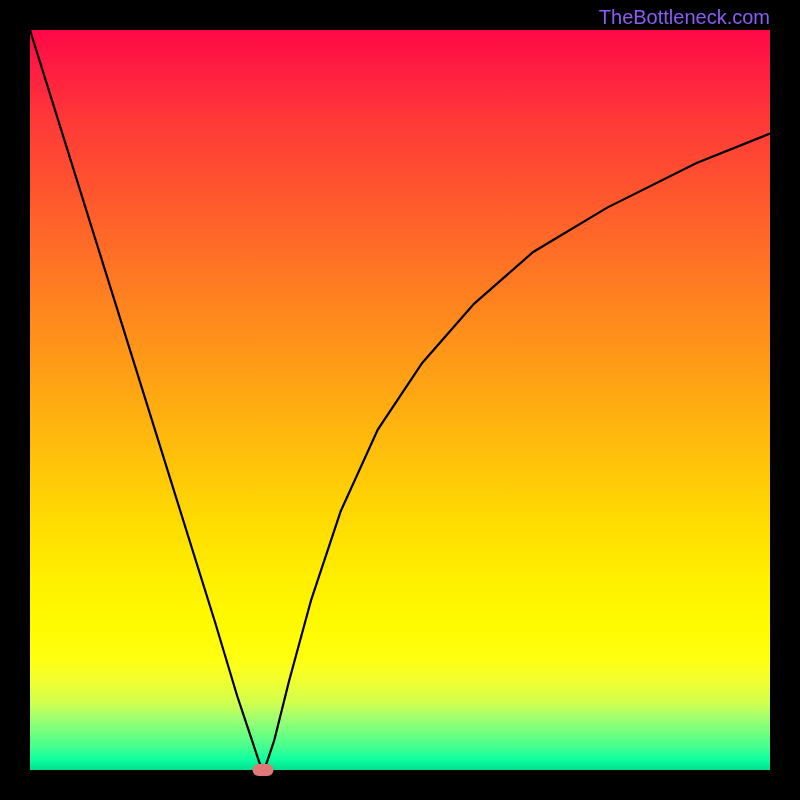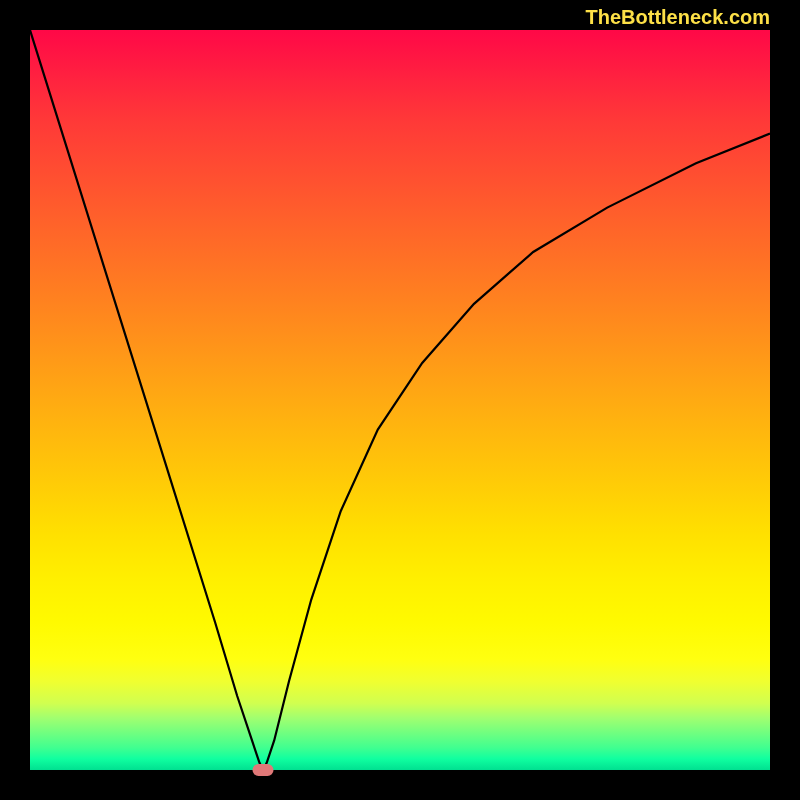--- a/index.html
+++ b/index.html
@@ -43,23 +43,23 @@
       #70ff80 95%,
       #40ff90 97%,
       #10ffa0 98.5%,
       #00e090 100%
     );
   }
   .watermark {
     position: absolute;
     top: 6px;
     right: 30px;
-    color: #fde047;
+    color: #8b5cf6;
     font-size: 20px;
-    font-weight: bold;
+    font-weight: normal;
     z-index: 10;
   }
   .curve-svg {
     position: absolute;
     left: 0;
     top: 0;
     width: 740px;
     height: 740px;
   }
   .marker {

